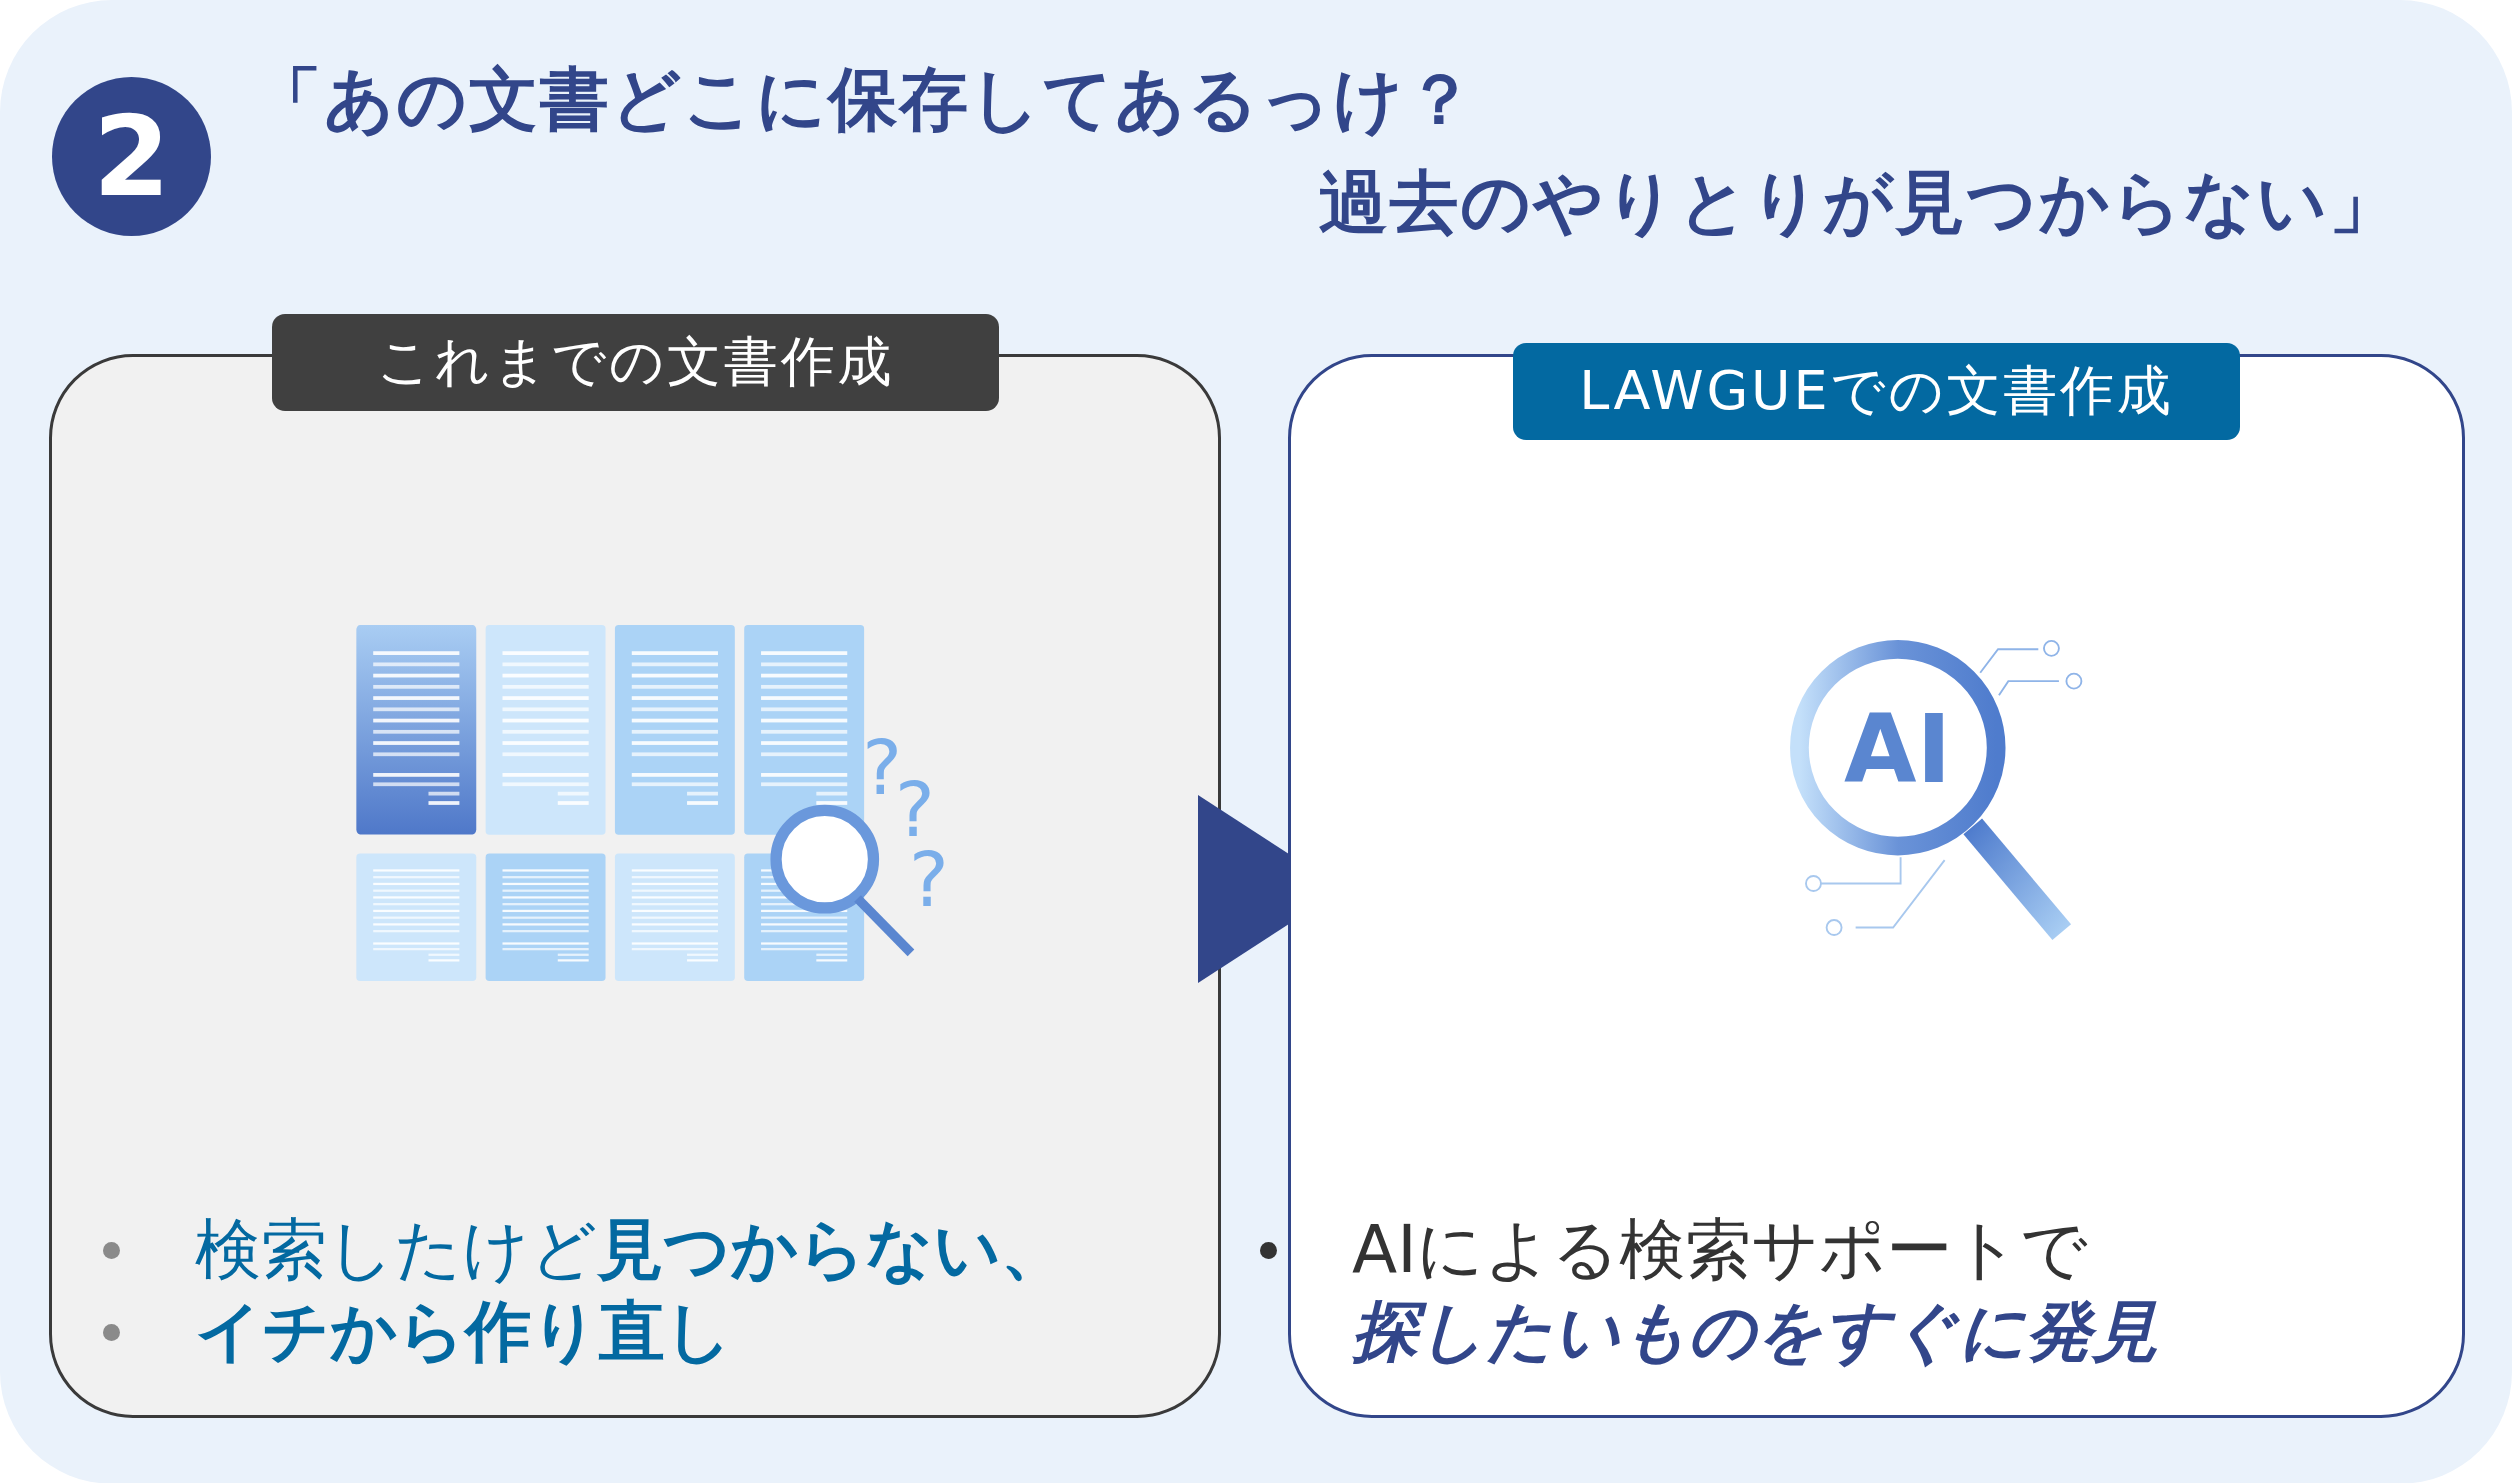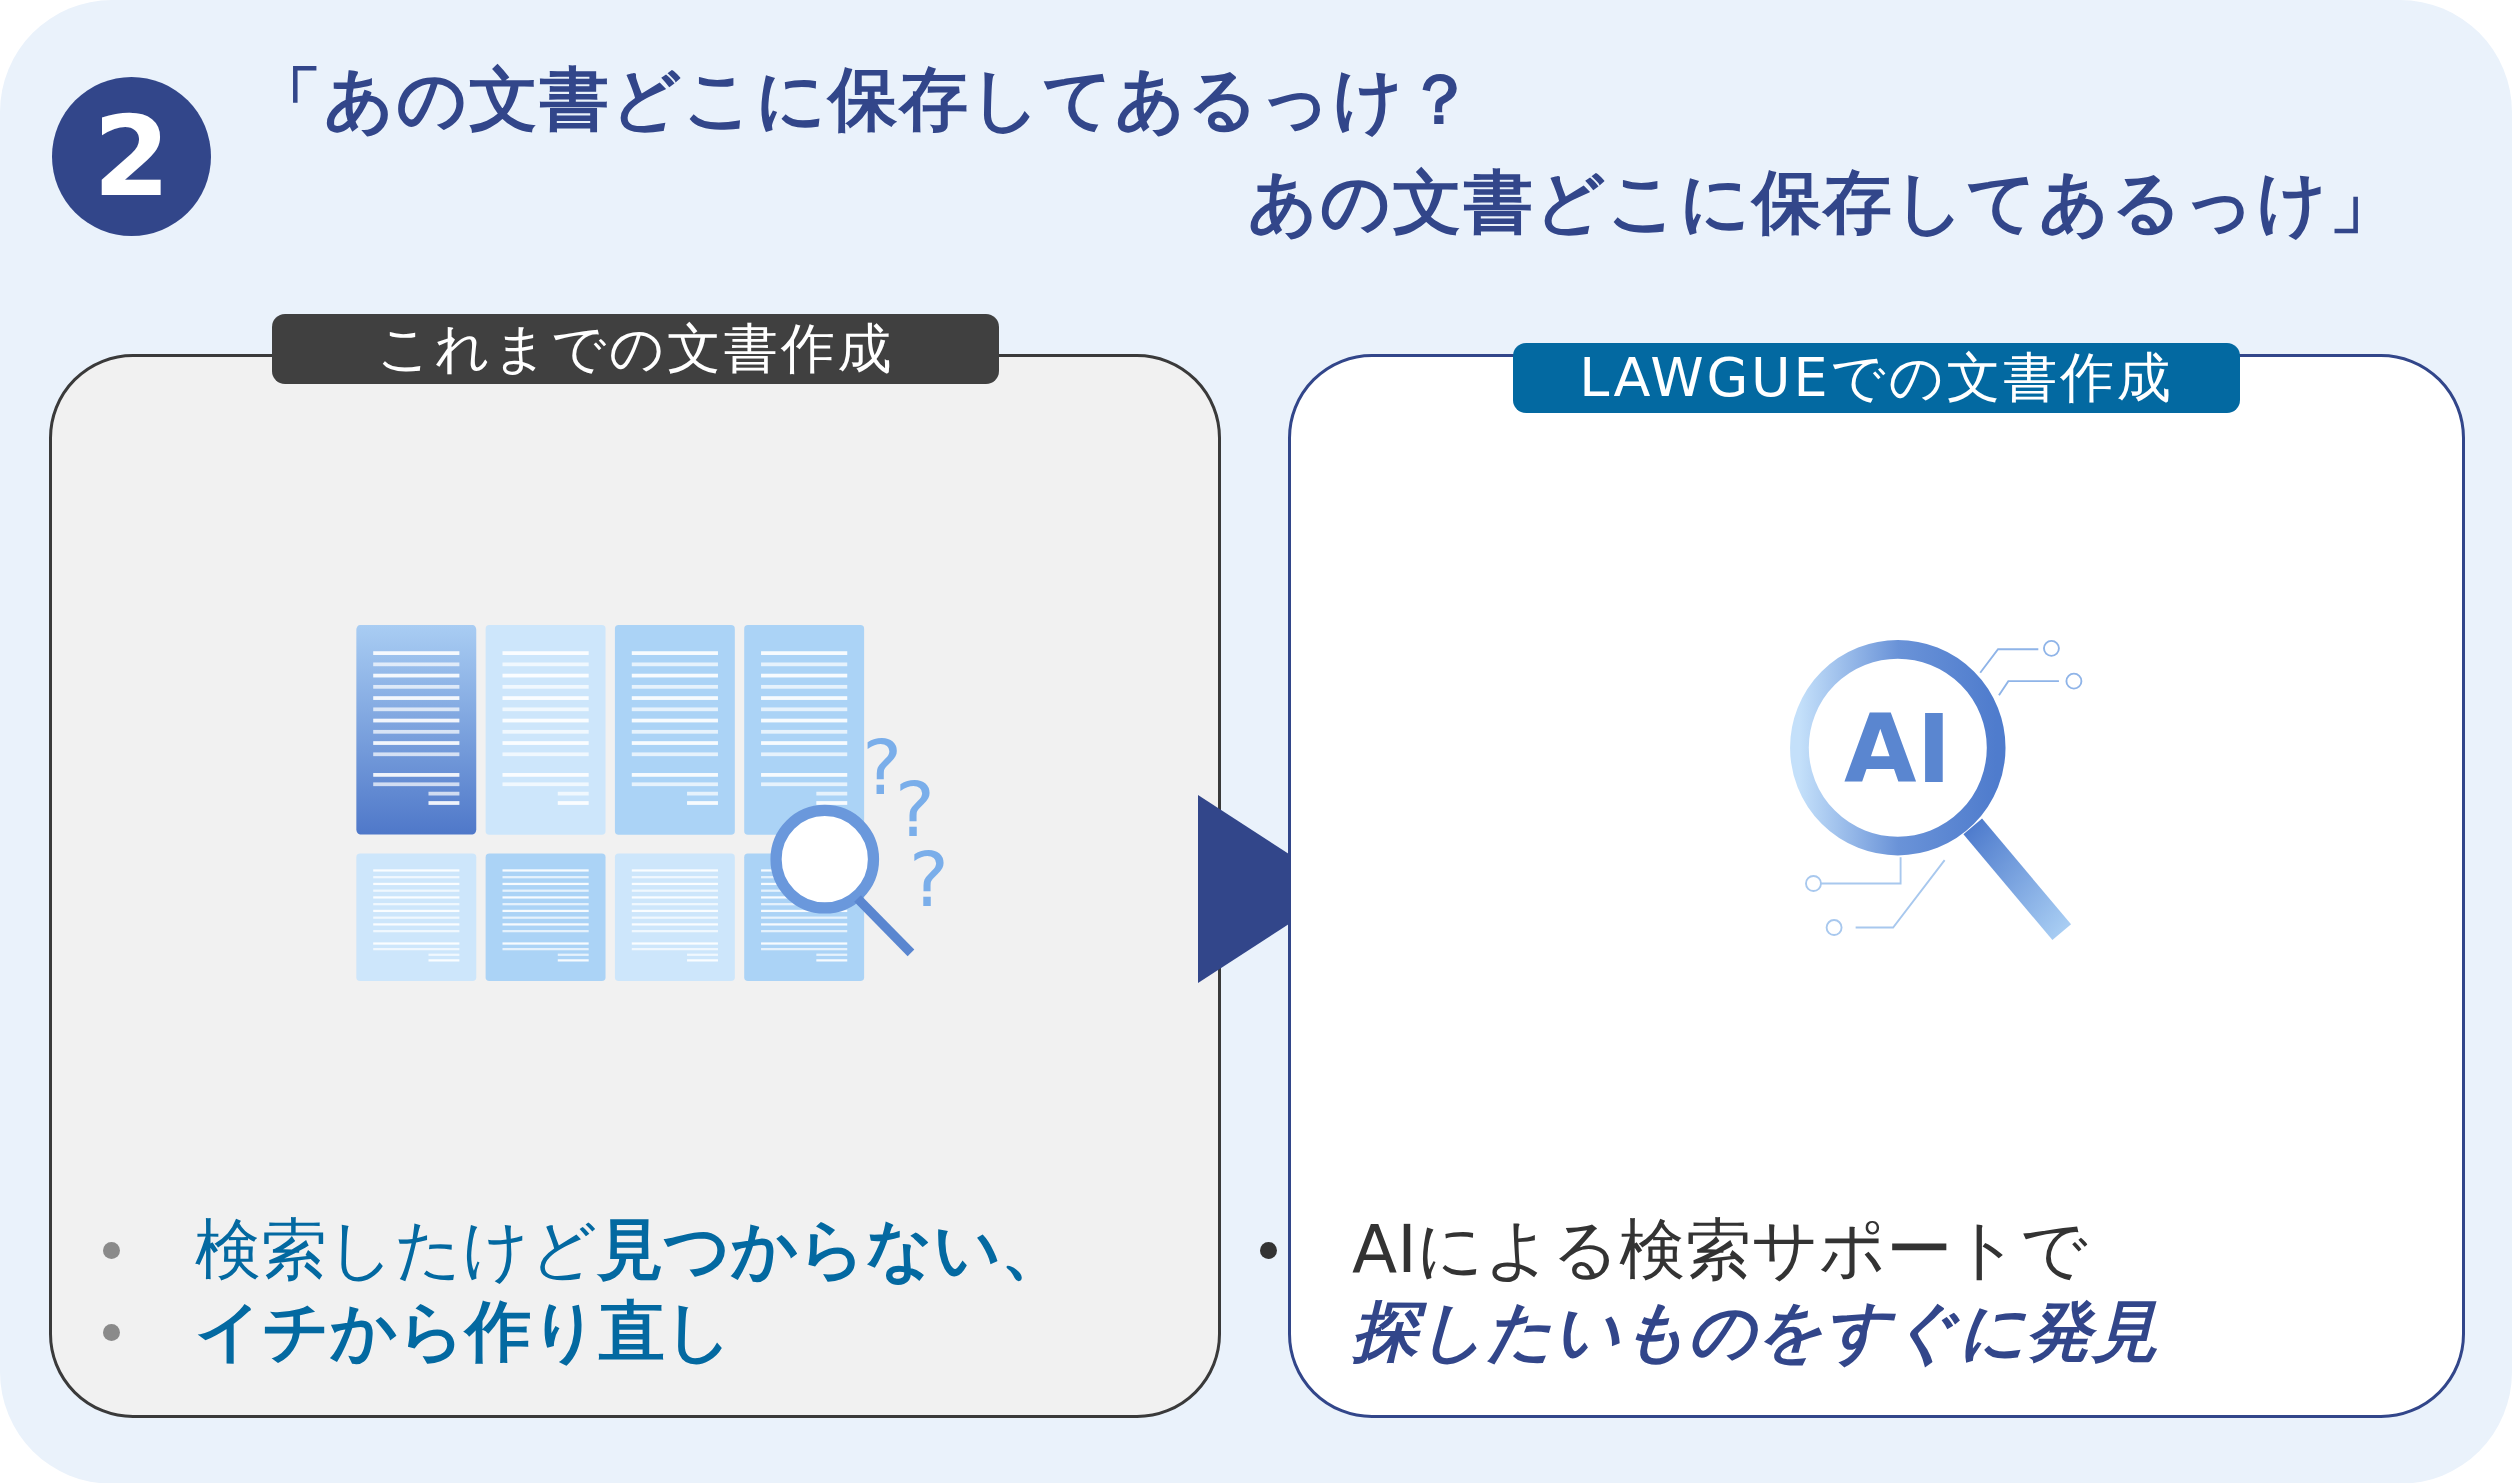--- a/index.html
+++ b/index.html
@@ -10,21 +10,21 @@
   .badge { position:absolute; left:52px; top:77px; width:159px; height:159px; border-radius:50%;
            background:#32468a; color:#fff; font-size:111px; font-weight:bold;
            display:flex; align-items:center; justify-content:center; }
   .headline { position:absolute; color:#32468a; font-weight:bold; font-size:69px; white-space:nowrap; letter-spacing:1.9px; }
   .hl1 { left:253px; top:54px; }
   .hl2 { right:112px; top:157px; text-align:right; }
 
   .card { position:absolute; top:354px; width:1172px; height:1064px; border-radius:84px; box-sizing:border-box; }
   .card-left { left:49px; background:#f1f1f1; border:3.7px solid #3a3a3a; }
   .card-right { left:1288px; background:#ffffff; border:3.7px solid #32468a; width:1177px; }
-  .tag { position:absolute; top:314px; height:70px; border-radius:13px; color:#fff;
+  .tag { position:absolute; top:314px; height:97px; border-radius:13px; color:#fff;
          font-size:54px; display:flex; align-items:center; justify-content:center; letter-spacing:2.8px; }
   .tag-left { left:272px; width:727px; background:#404040; }
   .tag-right { left:1513px; width:727px; background:#0369a1;margin-top:29px; }
 
   .arrow { position:absolute; left:1198px; top:795px; width:0; height:0;
            border-top:94px solid transparent; border-bottom:94px solid transparent;
            border-left:145px solid #32468a; }
 
   .docs { position:absolute; left:356px; top:625px; }
   .ai-icon { position:absolute; left:1776px; top:609px; }
@@ -42,21 +42,21 @@
 </style>
 </head>
 <body>
 
 <div class="panel-bg"></div>
 
 <div class="badge">
     <span>2</span>
   </div>
 <div class="headline hl1">「あの文書どこに保存してあるっけ？</div>
-<div class="headline hl2">あの文書どこに保存してあるっけ」</div>
+<div class="headline hl2">過去のやりとりが見つからない」</div>
 
 <div class="card card-left"></div>
 <div class="tag tag-left">これまでの文書作成</div>
 
 <div class="docs">
   <svg width="619" height="356" viewBox="0 0 660 380">
     <defs>
       <linearGradient id="gdark" x1="0" y1="0" x2="0" y2="1">
         <stop offset="0" stop-color="#a9cdf3"></stop>
           <stop offset="1" stop-color="#4f78c9"></stop>

